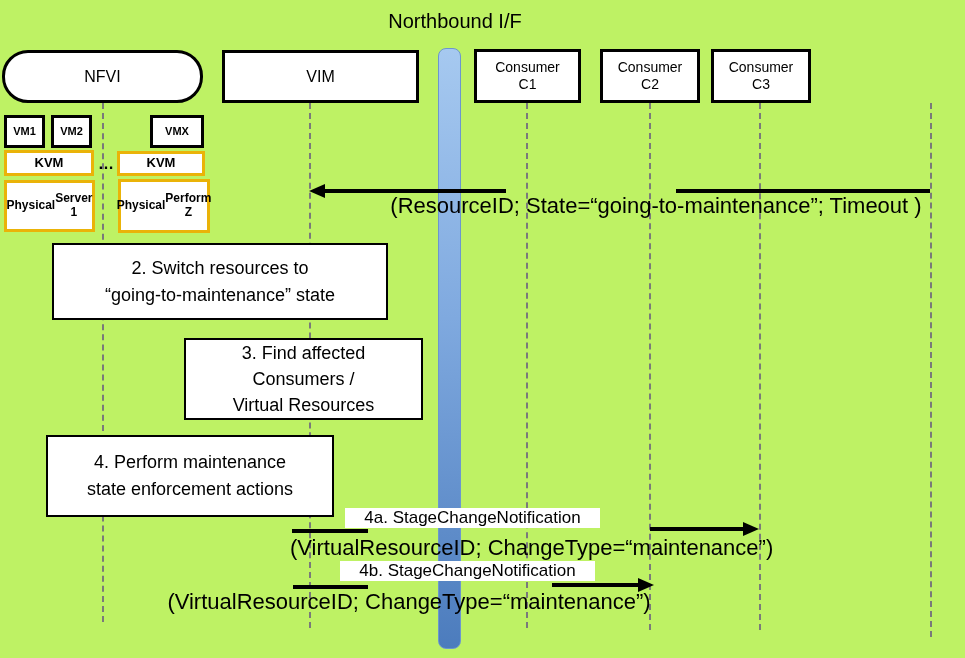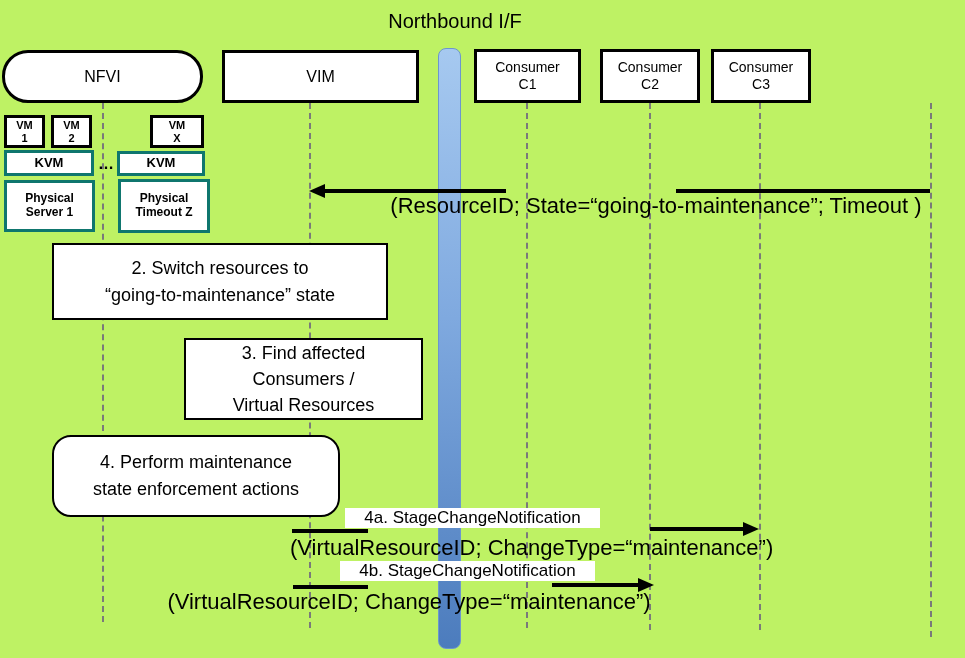--- a/index.html
+++ b/index.html
@@ -11,25 +11,25 @@
   .abs{position:absolute;}
   .lifeline{position:absolute;width:0;border-left:2px dashed #7a7a7a;}
   .hdr{
     position:absolute;background:#fff;border:3px solid #000;
     display:flex;align-items:center;justify-content:center;text-align:center;
     font-size:16px;line-height:1.25;box-sizing:border-box;
   }
   .hdr.small{font-size:14px;}
   .comp{
     position:absolute;background:#fff;box-sizing:border-box;text-align:center;
-    display:flex;flex-direction:column;align-items:center;justify-content:center;
+    display:flex;flex-direction:row;align-items:center;justify-content:center;
     font-weight:bold;line-height:1.15;
   }
   .comp.black{border:3px solid #000;font-size:11px;}
-  .comp.blue{border:3px solid #0f766e;font-size:13px;}
+  .comp.blue{border:3px solid #eab308;font-size:13px;}
   .activity{
     position:absolute;background:#fff;border:2px solid #000;box-sizing:border-box;
     display:flex;flex-direction:column;align-items:center;justify-content:center;
     text-align:center;font-size:18px;line-height:1.5;z-index:6;
   }
   .mline{position:absolute;height:4px;background:#000;z-index:7;}
   .ah-left{position:absolute;width:0;height:0;border-top:7px solid transparent;
     border-bottom:7px solid transparent;border-right:16px solid #000;z-index:7;}
   .ah-right{position:absolute;width:0;height:0;border-top:7px solid transparent;
     border-bottom:7px solid transparent;border-left:16px solid #000;z-index:8;}
@@ -104,38 +104,38 @@
   <div class="abs z5" style="left:96px;top:155px;width:20px;font-size:16px;font-weight:bold;text-align:center;">…</div>
   <div class="comp blue z5" style="left:117px;top:151px;width:88px;height:25px;">
     <span>KVM</span>
   </div>
   <div class="comp blue z5" style="left:4px;top:180px;width:91px;height:52px;font-size:12px;">
     <span>Physical</span>
     <span>Server 1</span>
   </div>
   <div class="comp blue z5" style="left:118px;top:179px;width:92px;height:54px;font-size:12px;">
     <span>Physical</span>
-    <span>Timeout Z</span>
+    <span>Perform Z</span>
   </div>
 
   <div class="ah-left" style="left:309px;top:184px;"></div>
   <div class="mline" style="left:323px;top:189px;width:183px;"></div>
   <div class="mline" style="left:676px;top:189px;width:254px;"></div>
   <div class="msgparams" style="left:372px;top:193px;width:568px;">(ResourceID; State=“going-to-maintenance”; Timeout )</div>
 
   <div class="activity" style="left:52px;top:243px;width:336px;height:77px;">
     <span>2. Switch resources to</span>
     <span>“going-to-maintenance” state</span>
   </div>
   <div class="activity" style="left:184px;top:338px;width:239px;height:82px;line-height:1.45;">
     <span>3. Find affected</span>
     <span>Consumers /</span>
     <span>Virtual Resources</span>
   </div>
-  <div class="activity" style="left:52px;top:435px;width:288px;height:82px;border-radius:19px;">
+  <div class="activity" style="left:46px;top:435px;width:288px;height:82px;">
     <span>4. Perform maintenance</span>
     <span>state enforcement actions</span>
   </div>
 
   <div class="msglabel" style="left:345px;top:508px;width:255px;">4a. StageChangeNotification</div>
   <div class="mline" style="left:292px;top:529px;width:76px;"></div>
   <div class="mline" style="left:650px;top:527px;width:95px;"></div>
   <div class="ah-right" style="left:743px;top:522px;"></div>
   <div class="msgparams" style="left:290px;top:535px;width:470px;">(VirtualResourceID; ChangeType=“maintenance”)</div>
 

